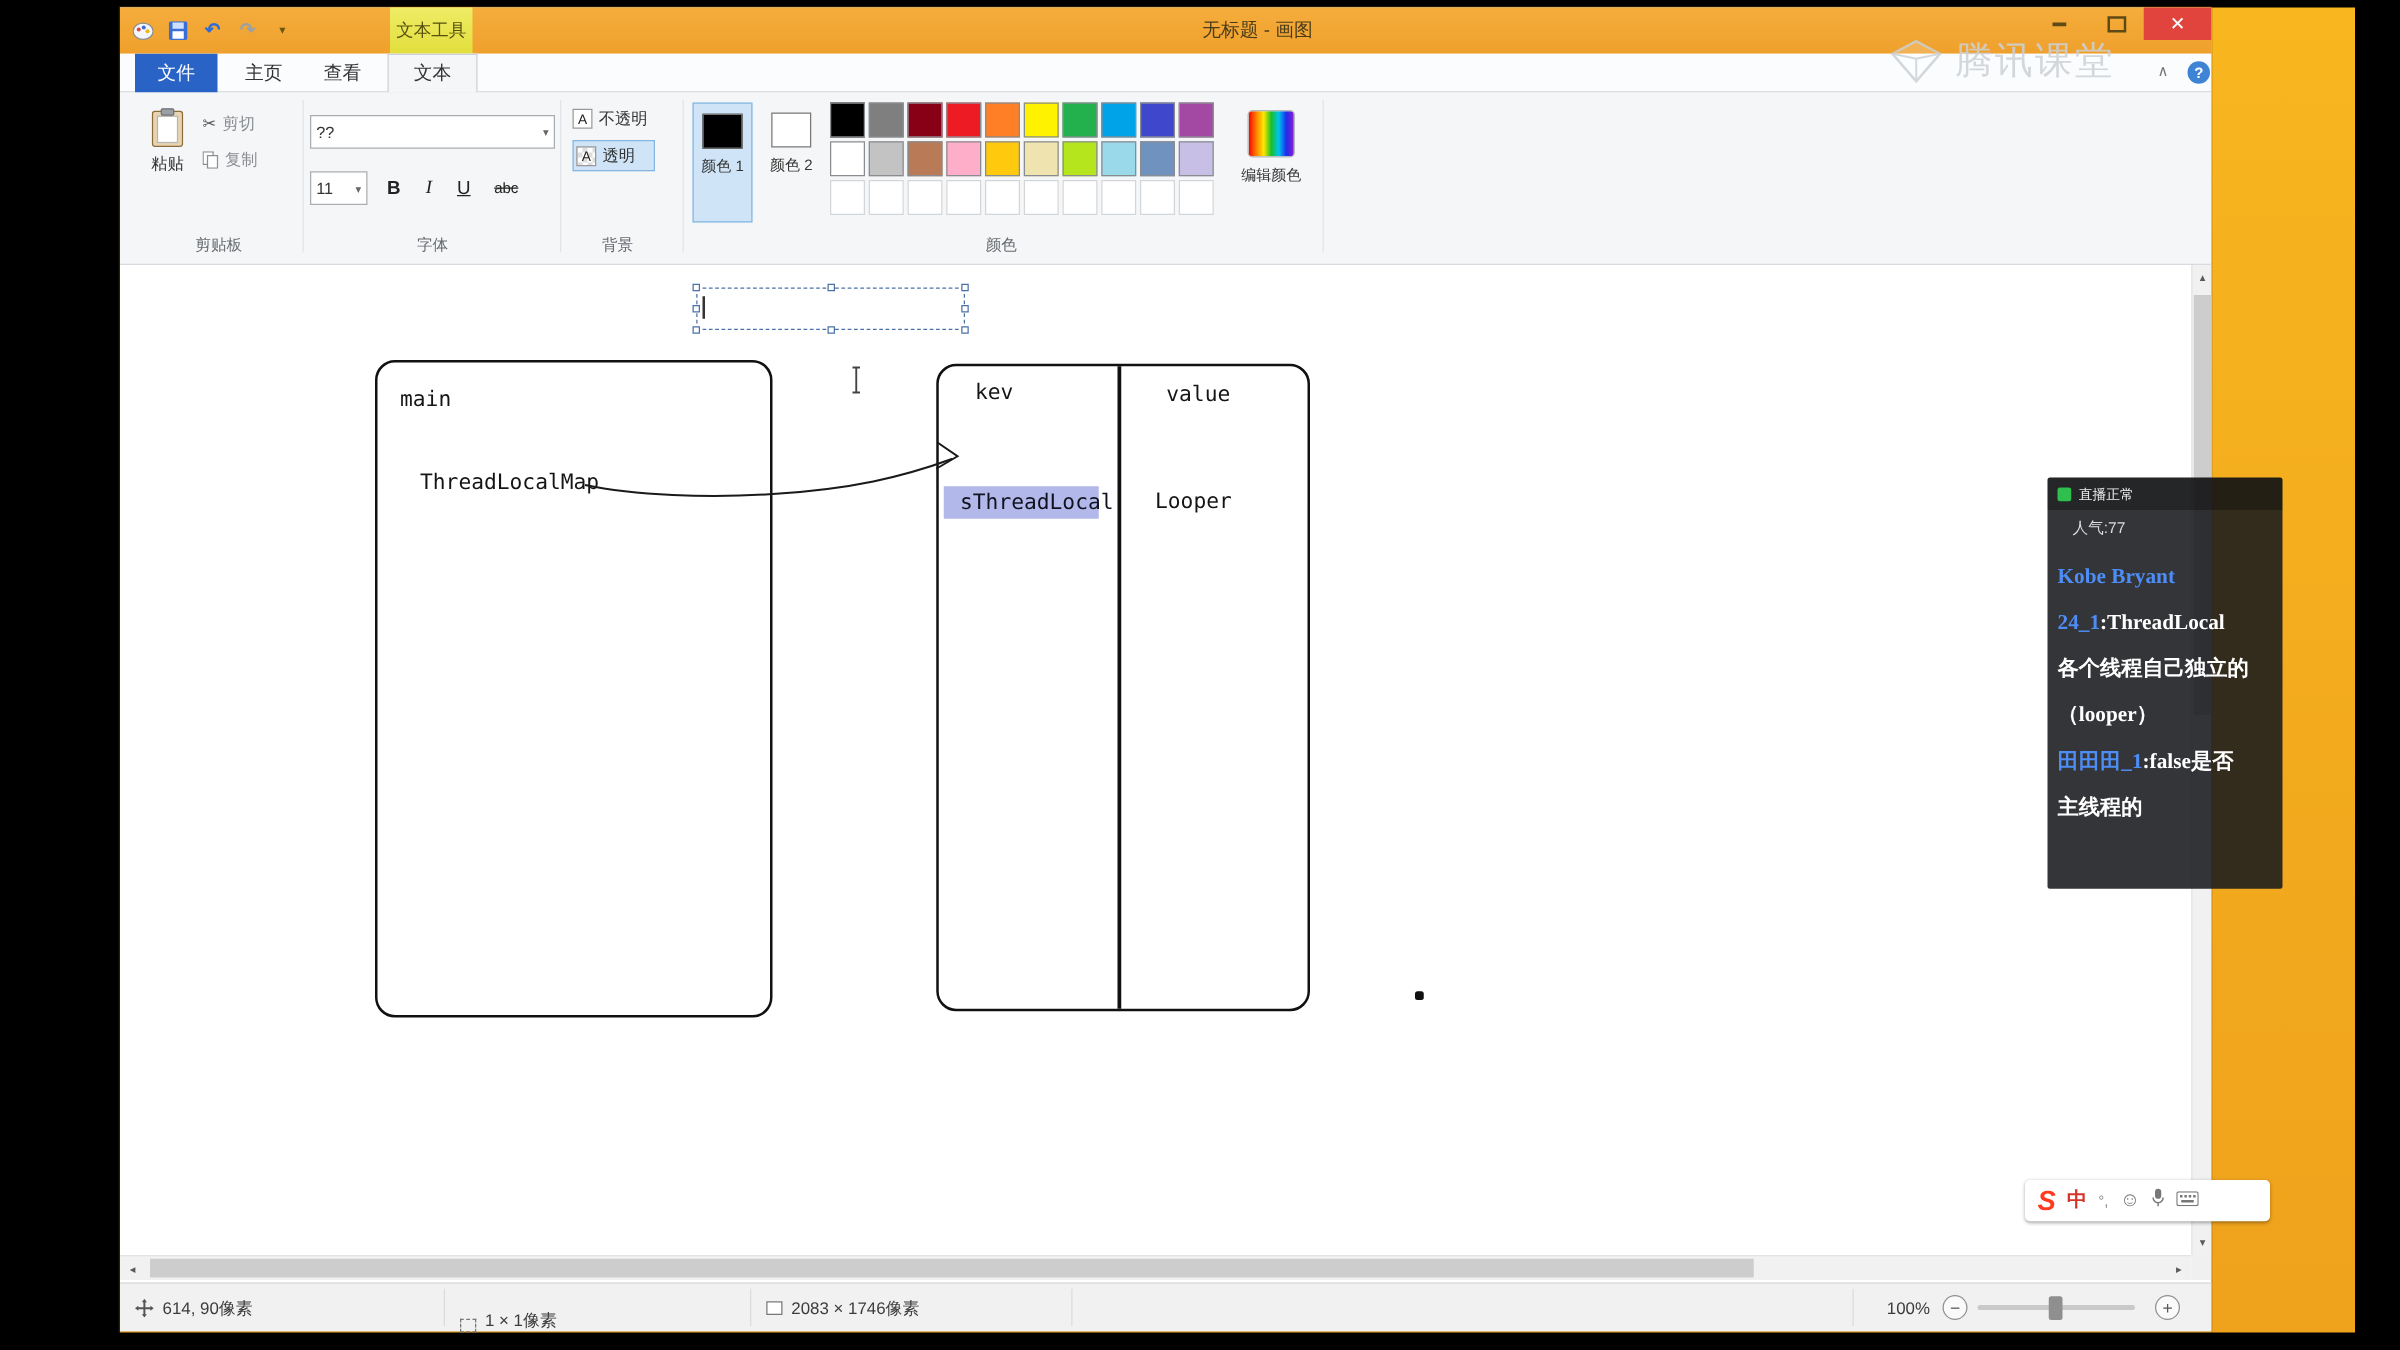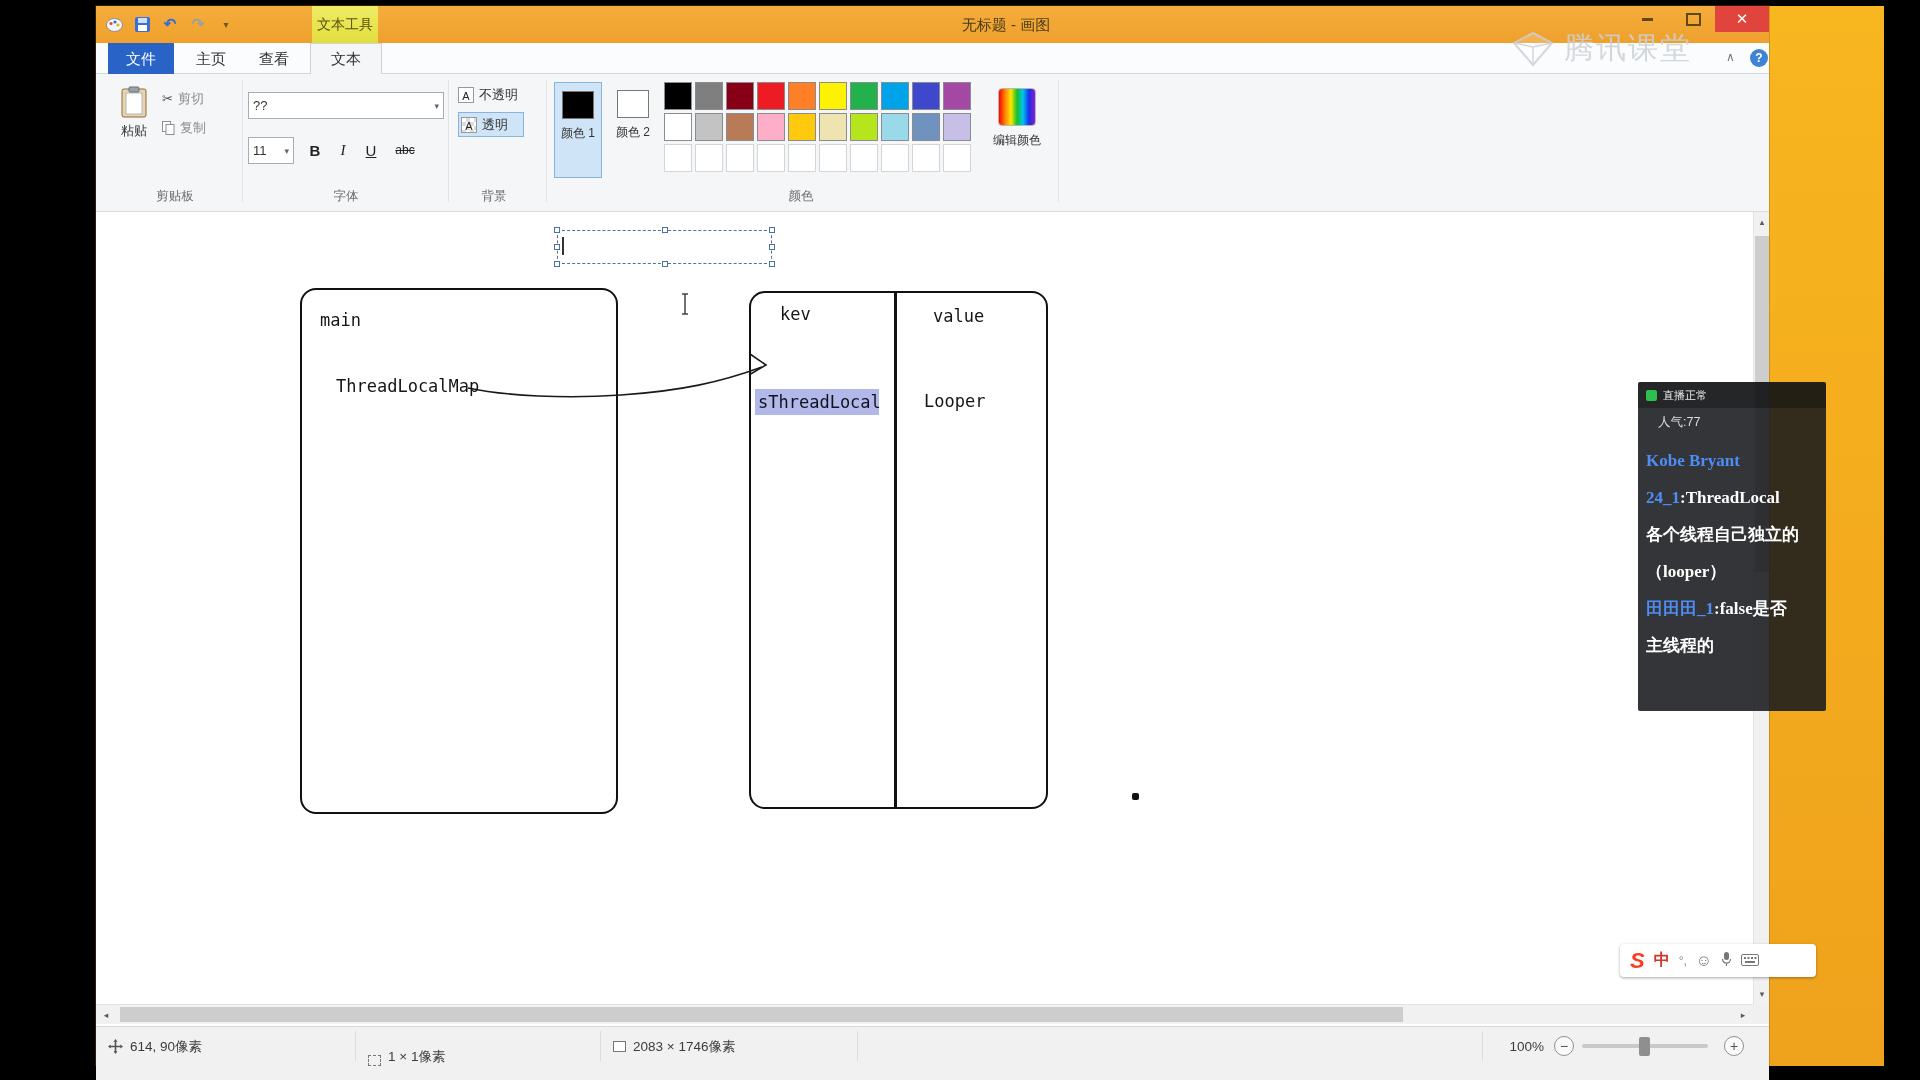--- a/index.html
+++ b/index.html
@@ -67,31 +67,31 @@
            background:linear-gradient(90deg,#f00,#ff8000,#ffe800,#15c02a,#00c3f0,#1b2ee8,#8c1bd8);}
   .editcol .lbl{font-size:12px;color:#333;text-align:right;}
   
   .canvas-area{position:absolute;left:0;top:206px;width:1657px;height:792px;background:#fff;overflow:hidden;}
   .ctext{position:absolute;font-family:"DejaVu Sans Mono","Liberation Mono",monospace;font-size:17px;
          color:#151515;white-space:pre;}
   .dbox{position:absolute;border:2.5px solid #111;border-radius:16px;box-sizing:border-box;background:transparent;}
   .txsel{position:absolute;border:1px dashed #4a72a8;box-sizing:border-box;}
   .hdl{position:absolute;width:6px;height:6px;background:#fff;border:1px solid #4a72a8;box-sizing:border-box;}
   .hl{position:absolute;background:#b2b8ea;height:26px;line-height:26px;}
-  .hl span{font-family:"DejaVu Sans Mono","Liberation Mono",monospace;font-size:17px;color:#10131f;padding-left:3px;}
+  .hl span{font-family:"DejaVu Sans Mono","Liberation Mono",monospace;font-size:17px;color:#10131f;padding-left:13px;}
   
   .vscroll{position:absolute;left:1657px;top:206px;width:16px;height:792px;background:#f1f1f1;
            border-left:1px solid #e3e3e3;box-sizing:border-box;}
   .hscroll{position:absolute;left:0;top:998px;width:1657px;height:20px;background:#f1f1f1;
            border-top:1px solid #e3e3e3;box-sizing:border-box;}
   .sarrow{position:absolute;color:#5a5a5a;font-size:9px;text-align:center;width:16px;height:16px;line-height:16px;}
   .sthumb{position:absolute;background:#cdcdcd;}
   .scorner{position:absolute;left:1657px;top:998px;width:16px;height:20px;background:#f0f0f0;}
   
-  .statusbar{position:absolute;left:0;top:1020px;width:100%;height:55px;background:#f1f1f1;
+  .statusbar{position:absolute;left:0;top:1020px;width:100%;height:39px;background:#f1f1f1;
              border-top:1px solid #d7d7d7;box-sizing:border-box;font-size:13.5px;color:#3c3c3c;}
   .sb-item{position:absolute;top:0;height:39px;display:flex;align-items:center;gap:7px;}
   .sb-div{position:absolute;top:4px;height:30px;width:1px;background:#dcdcdc;}
   .mini-ico{display:inline-block;width:13px;height:11px;box-sizing:border-box;}
   .zoombtn{position:absolute;top:9px;width:20px;height:20px;border:1px solid #909090;border-radius:50%;
            text-align:center;line-height:18px;font-size:14px;color:#555;box-sizing:border-box;background:#fafafa;}
   .ztrack{position:absolute;top:17px;width:126px;height:4px;background:#c9c9c9;border-radius:2px;}
   .zthumb{position:absolute;top:10px;width:11px;height:19px;background:#8f8f8f;border-radius:2px;}
   
   .wm{position:absolute;left:1512px;top:28px;display:flex;align-items:center;gap:10px;z-index:55;opacity:.85;}

